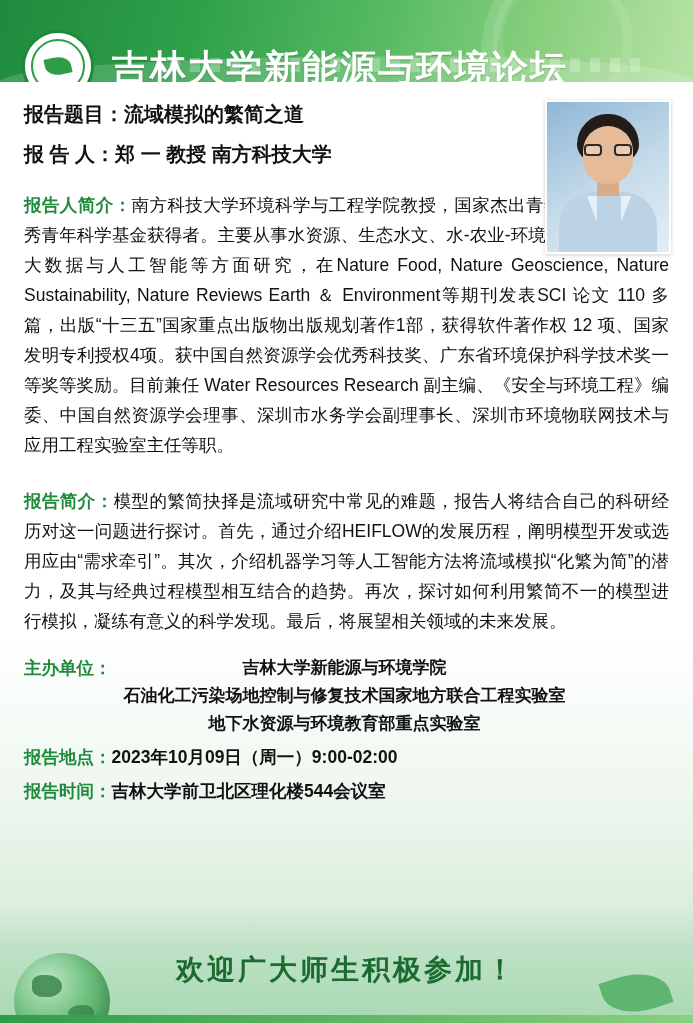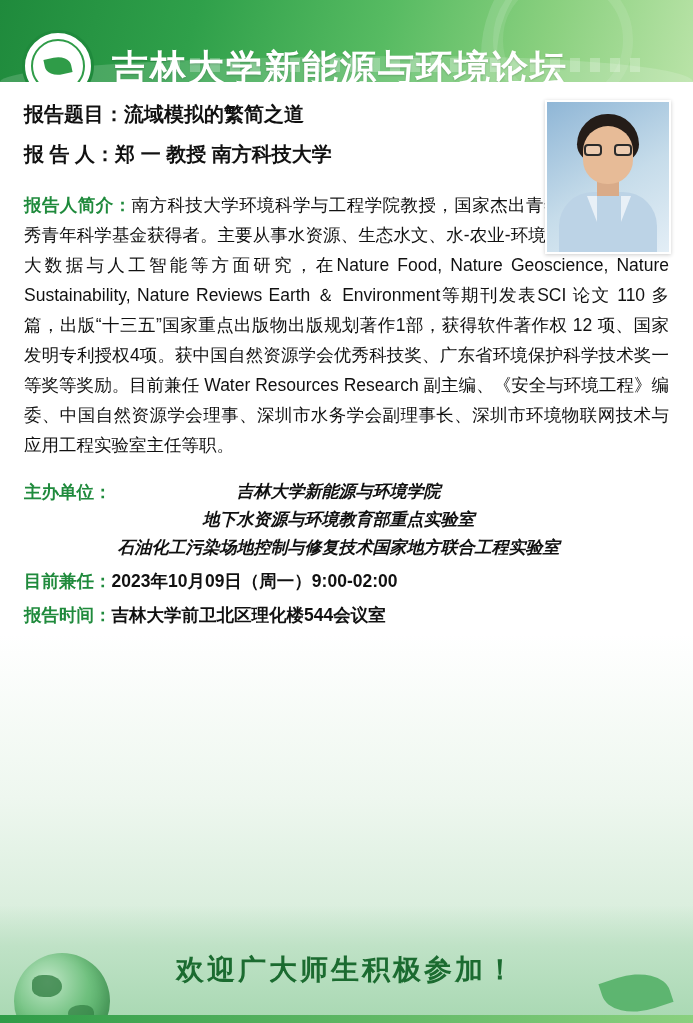--- a/index.html
+++ b/index.html
@@ -235,22 +235,21 @@
     text-align: center;
   }
   .org-label {
     color: #1f8a3c;
     font-weight: bold;
     font-size: 17.5px;
     line-height: 28px;
     white-space: nowrap;
   }
   .org-list {
-    margin-left: 6px;
-    font-style: italic;
+    margin-left: 12px;
   }
   .org-list div {
     font-size: 17px;
     line-height: 28px;
     color: #111111;
     font-weight: bold;
   }
   .info-line {
     margin-top: 4px;
     font-size: 17.5px;
@@ -365,32 +364,37 @@
       <div class="line-title">报告题目：流域模拟的繁简之道</div>
       <div class="line-speaker">报 告 人：郑 一  教授  南方科技大学</div>
     </div>
 
     <div class="section">
       <div class="section-body">
         <span class="label-green">报告人简介：</span><span>南方科技大学环境科学与工程学院教授，国家杰出青年科学基金、优秀青年科学基金获得者。主要从事水资源、生态水文、水-农业-环境系统关联、环境大数据与人工智能等方面研究，在Nature Food, Nature Geoscience, Nature Sustainability, Nature Reviews Earth ＆ Environment等期刊发表SCI 论文 110 多篇，出版“十三五”国家重点出版物出版规划著作1部，获得软件著作权 12 项、国家发明专利授权4项。获中国自然资源学会优秀科技奖、广东省环境保护科学技术奖一等奖等奖励。目前兼任 Water  Resources Research  副主编、《安全与环境工程》编委、中国自然资源学会理事、深圳市水务学会副理事长、深圳市环境物联网技术与应用工程实验室主任等职。</span>
       </div>
     </div>
 
+    <div class="section" style="margin-top:26px;">
+      <div class="section-body">
+        <span class="label-green">报告简介：</span><span>模型的繁简抉择是流域研究中常见的难题，报告人将结合自己的科研经历对这一问题进行探讨。首先，通过介绍HEIFLOW的发展历程，阐明模型开发或选用应由“需求牵引”。其次，介绍机器学习等人工智能方法将流域模拟“化繁为简”的潜力，及其与经典过程模型相互结合的趋势。再次，探讨如何利用繁简不一的模型进行模拟，凝练有意义的科学发现。最后，将展望相关领域的未来发展。</span>
+      </div>
+    </div>
 
     <div class="org-block">
       <div class="org-label">主办单位：</div>
       <div class="org-list">
         <div>吉林大学新能源与环境学院</div>
+        <div>石油化工污染场地控制与修复技术国家地方联合工程实验室</div>
         <div>地下水资源与环境教育部重点实验室</div>
-        <div>石油化工污染场地控制与修复技术国家地方联合工程实验室</div>
       </div>
     </div>
 
     <div class="info-line">
-      <span class="k">目前兼任：</span><span>2023年10月09日（周一）9:00-02:00</span>
+      <span class="k">报告地点：</span><span>2023年10月09日（周一）9:00-02:00</span>
     </div>
     <div class="info-line">
       <span class="k">报告时间：</span><span>吉林大学前卫北区理化楼544会议室</span>
     </div>
   </div>
 
   <div class="footer">
     <div class="footer-globe"></div>
     <div class="footer-leaf"></div>
     <div class="footer-slogan">欢迎广大师生积极参加！</div>

